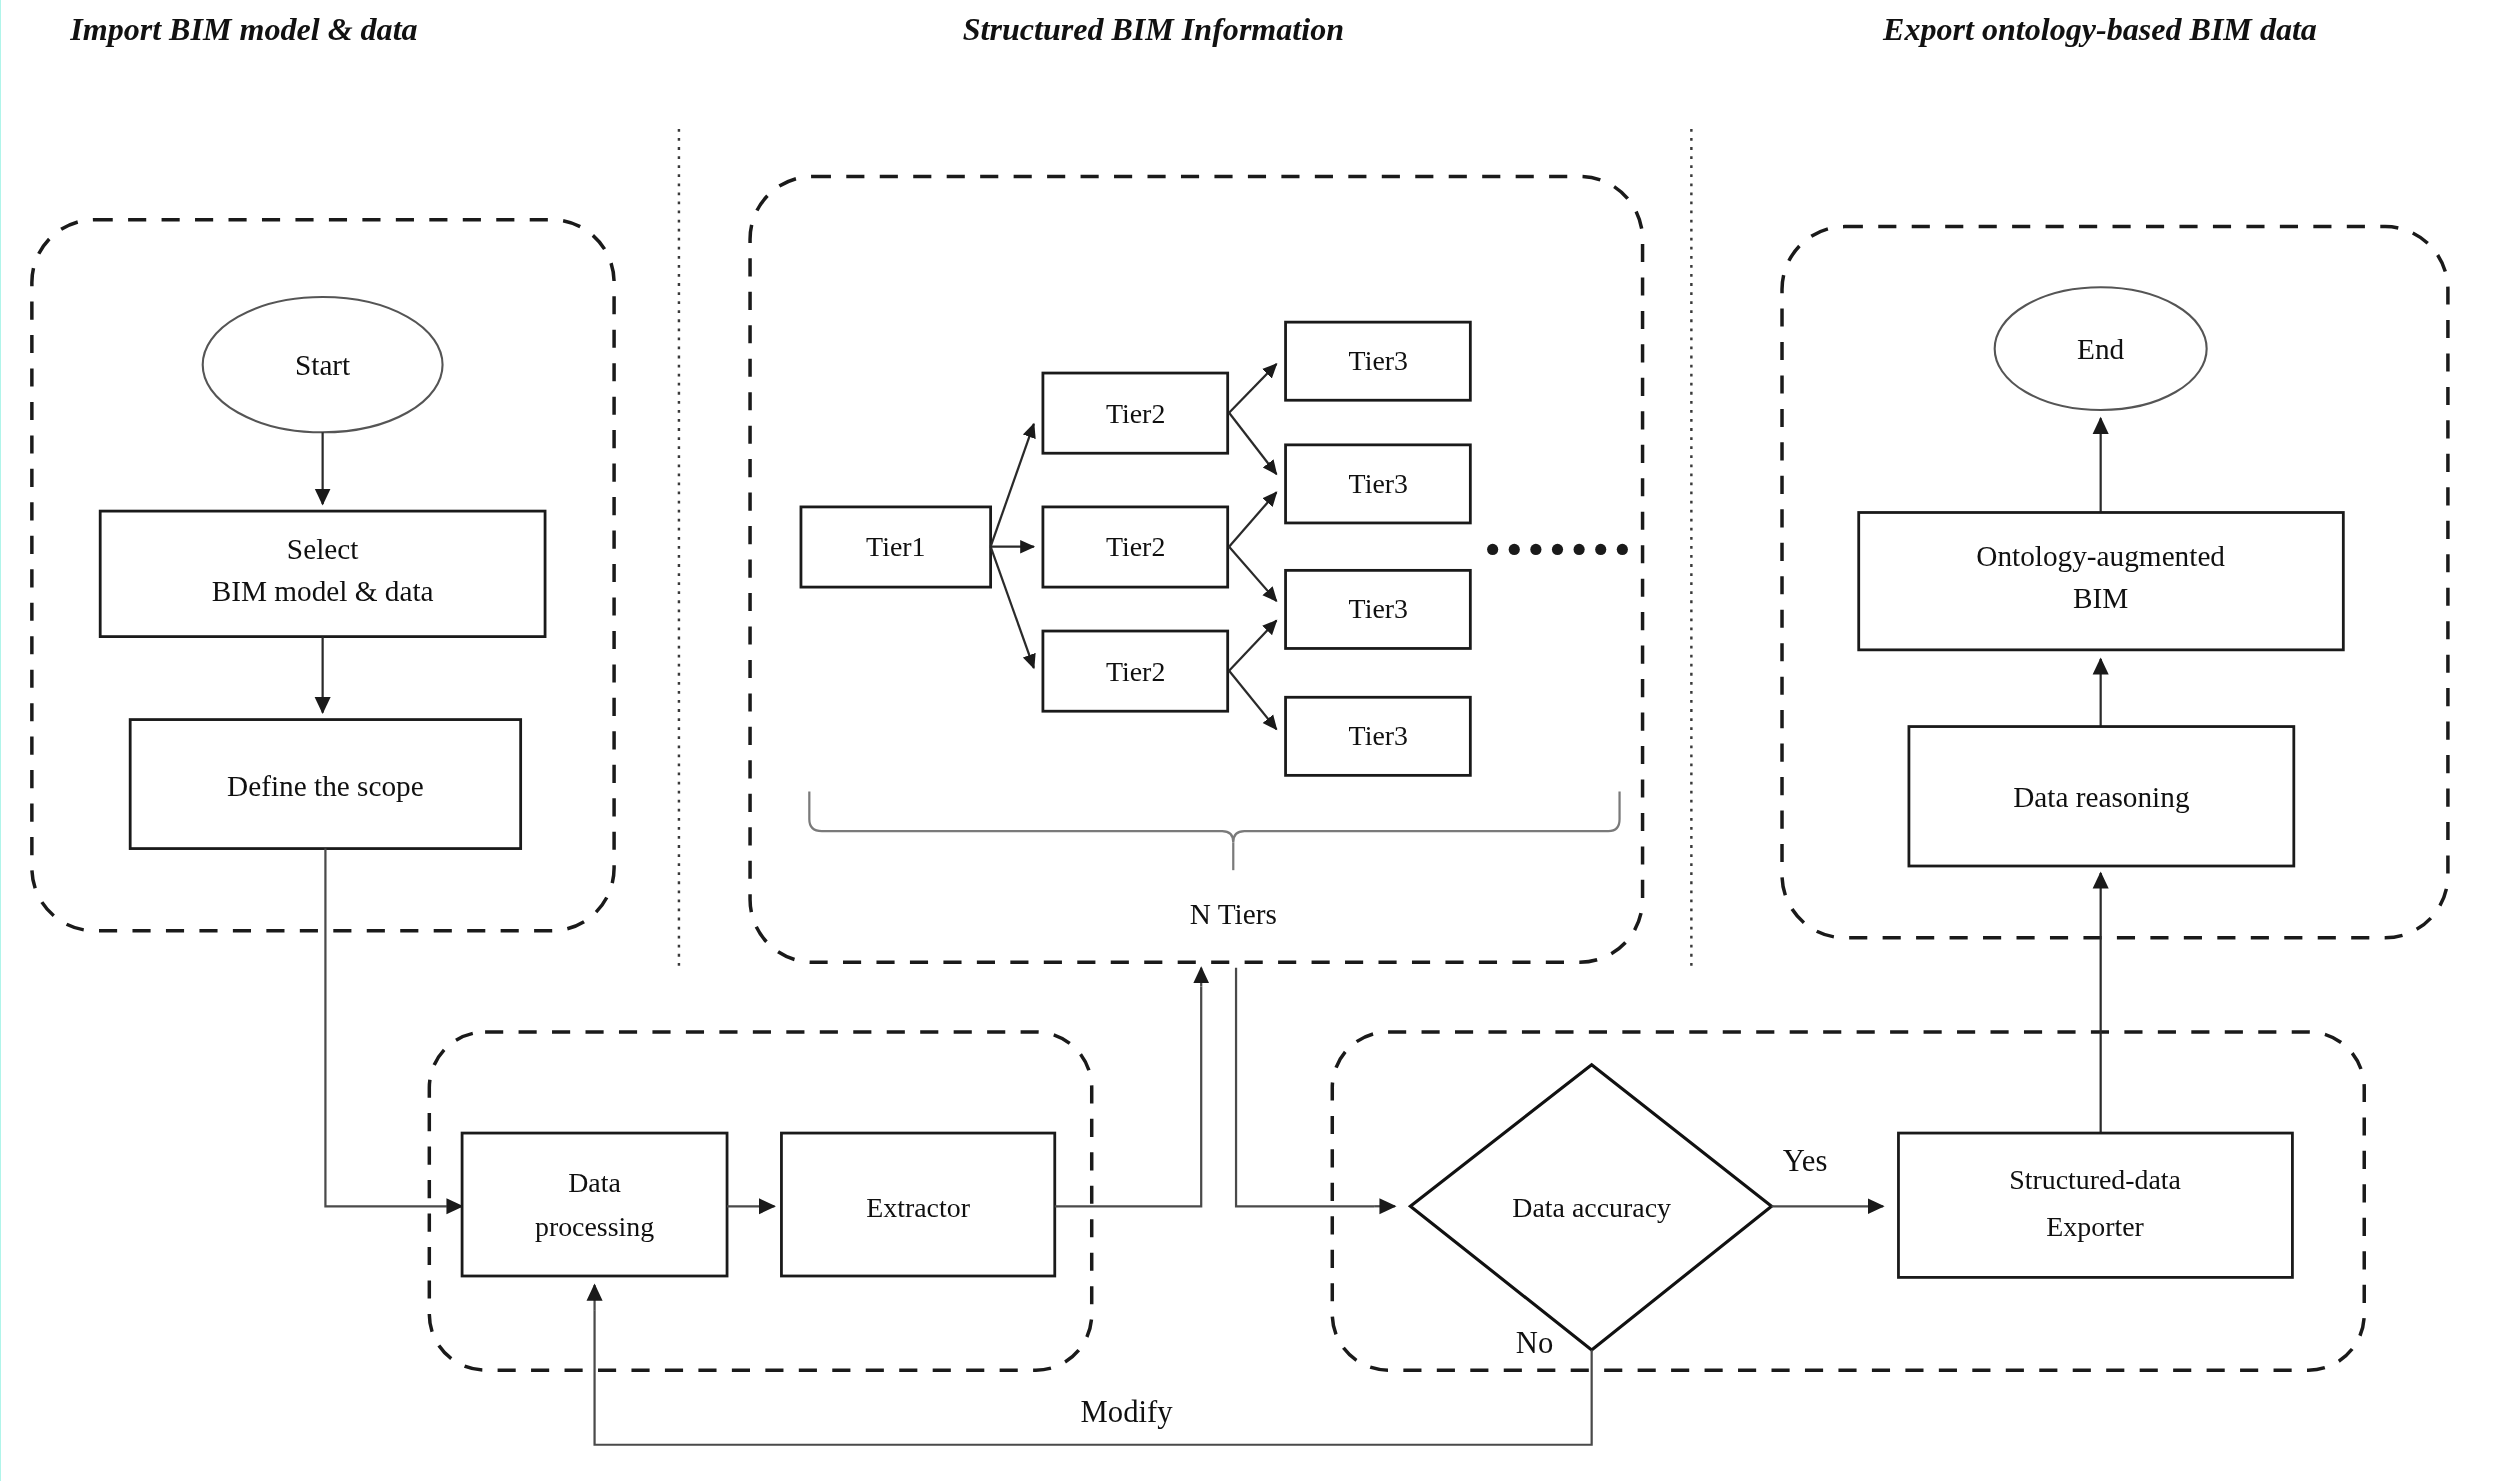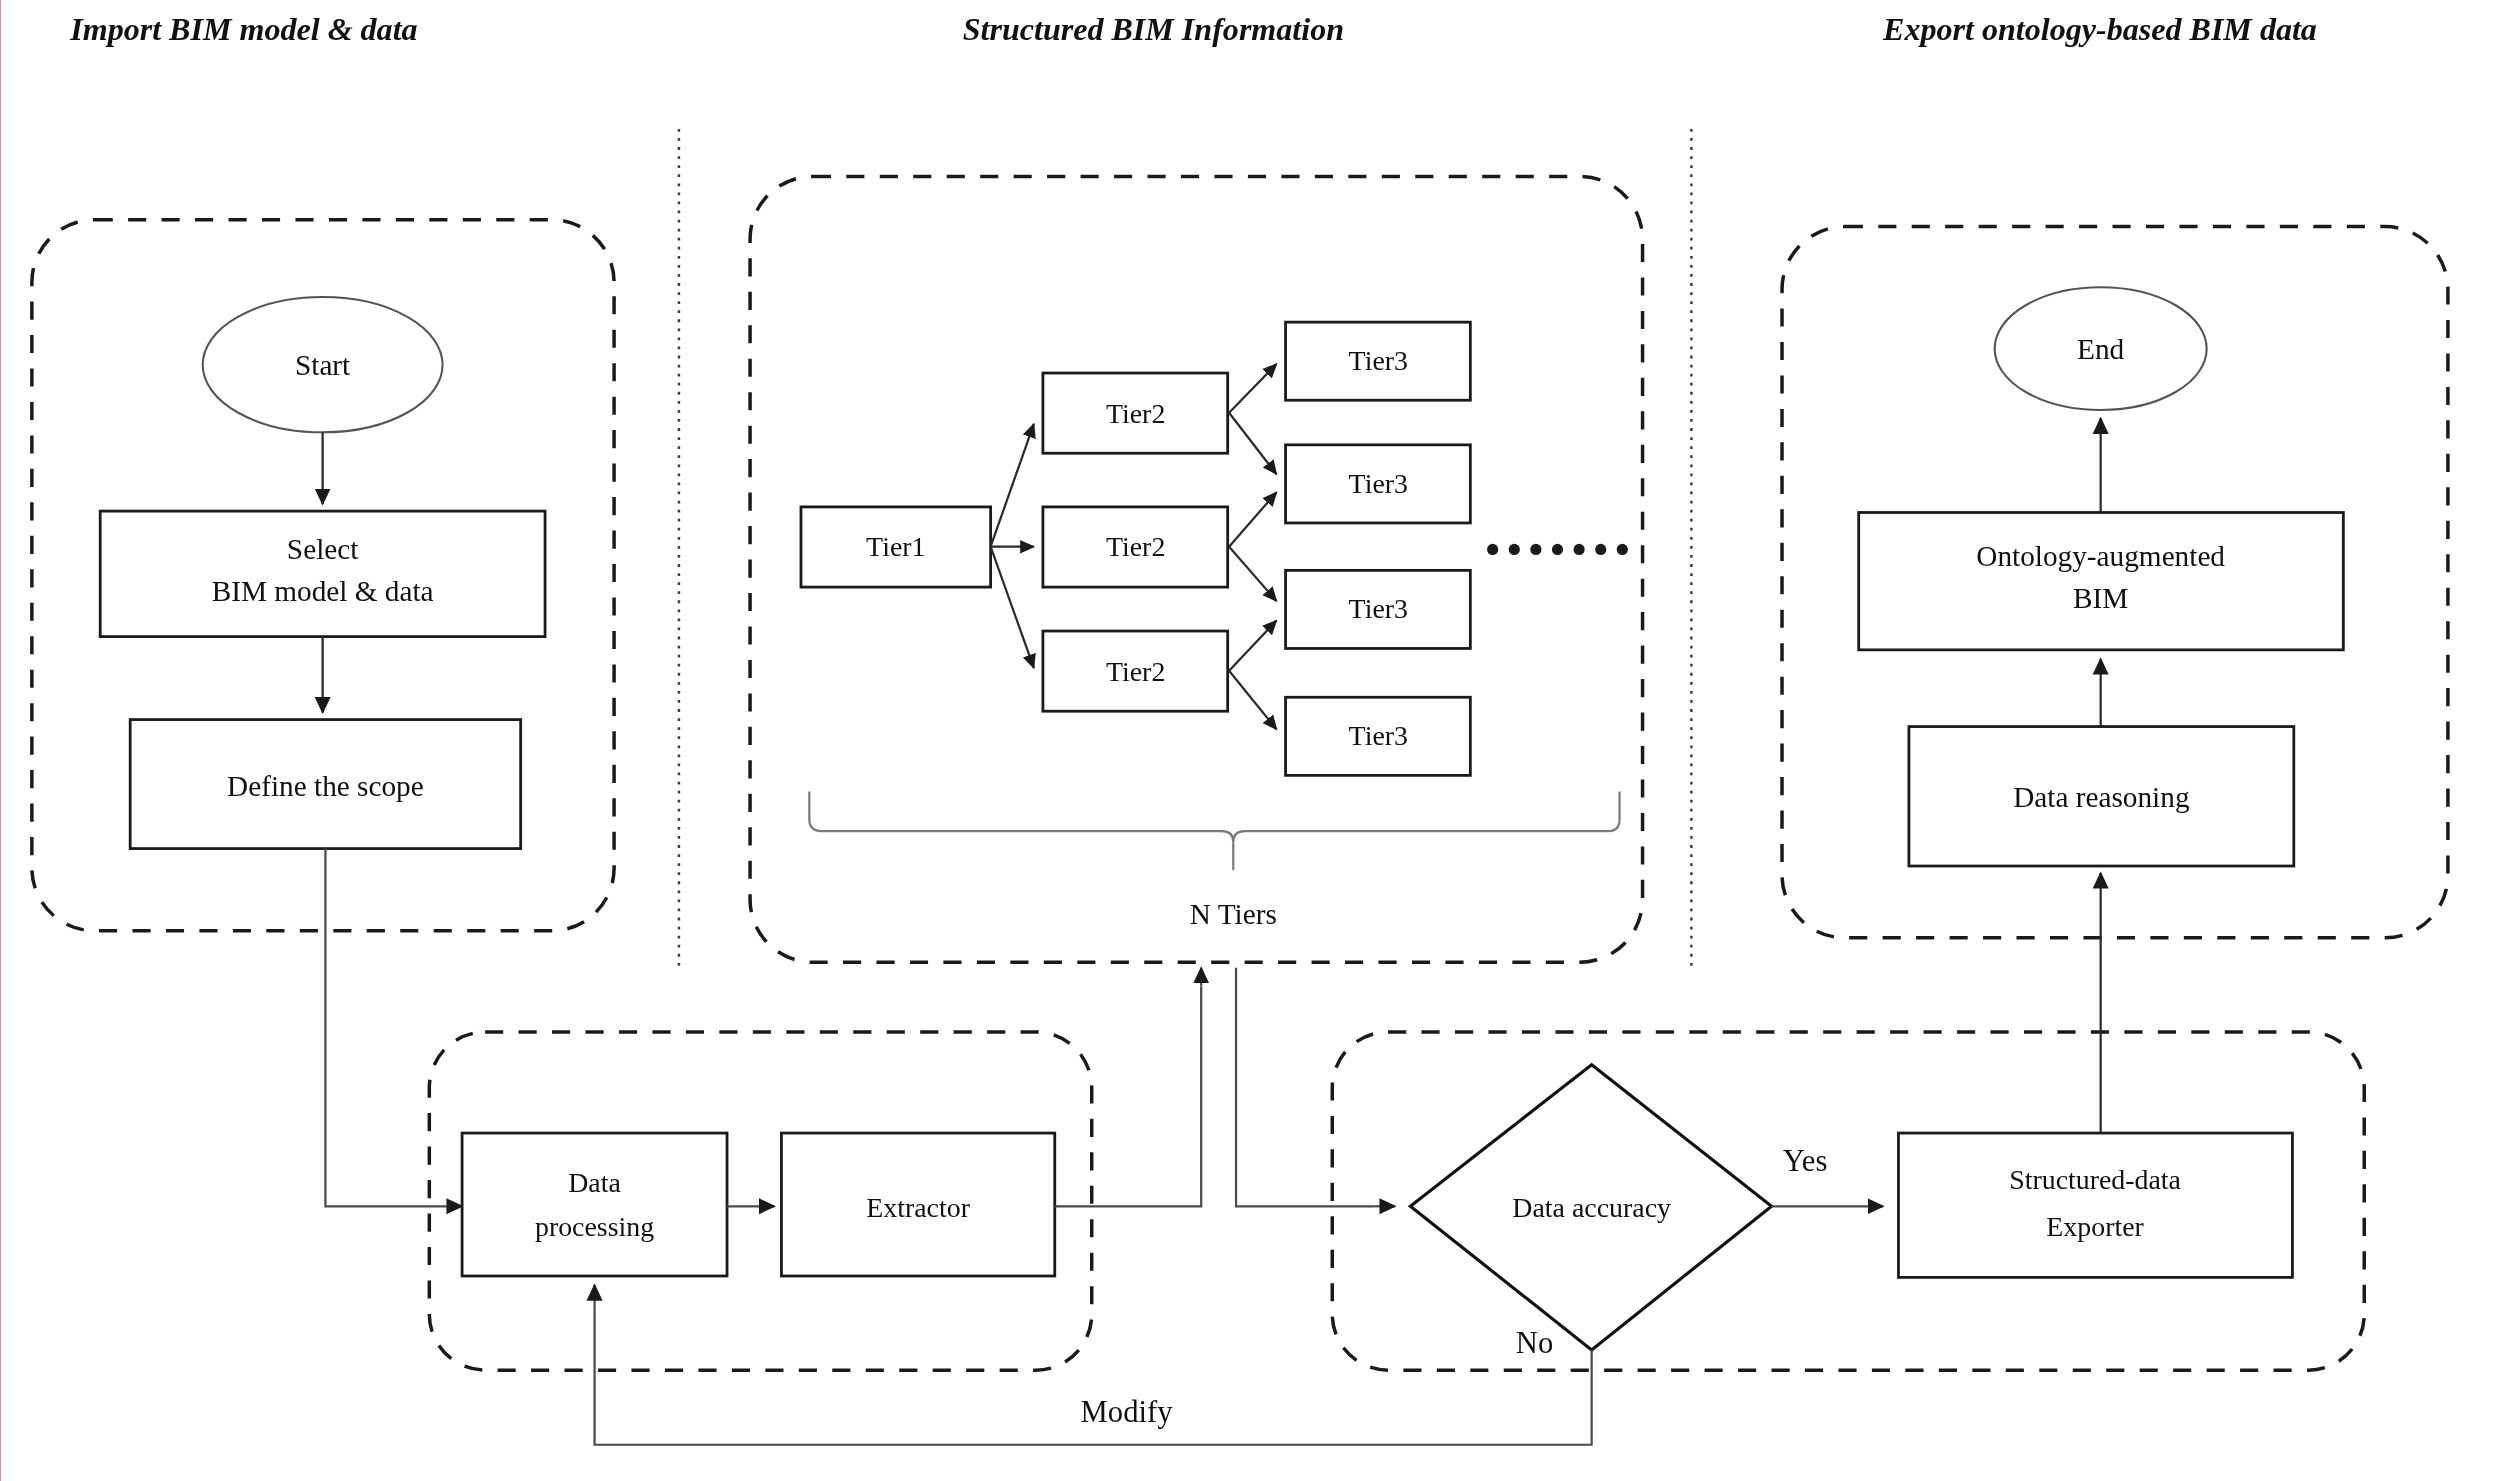--- a/index.html
+++ b/index.html
@@ -11,21 +11,21 @@
   body {
     width: 2500px;
     height: 1481px;
     overflow: hidden;
     font-family: "Liberation Serif", "DejaVu Serif", serif;
   }
   #diagram-root {
     position: relative;
     width: 2500px;
     height: 1481px;
-    background: #be185d;
+    background: #5eead4;
   }
   svg#flow {
     display: block;
     width: 2500px;
     height: 1481px;
   }
   .section-title {
     font-family: "Liberation Serif", "DejaVu Serif", serif;
     font-weight: bold;
     font-style: italic;

